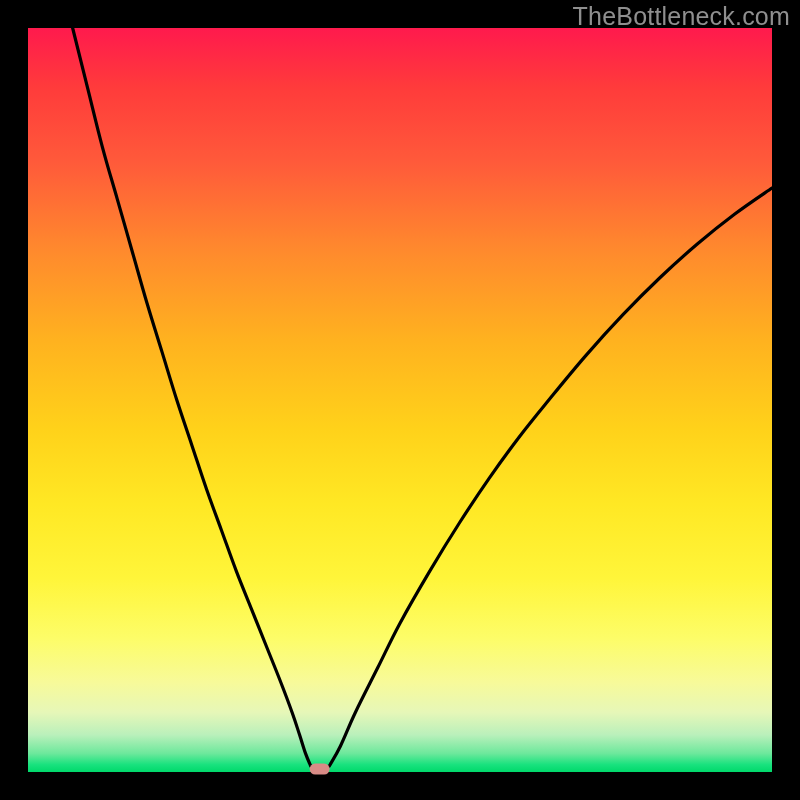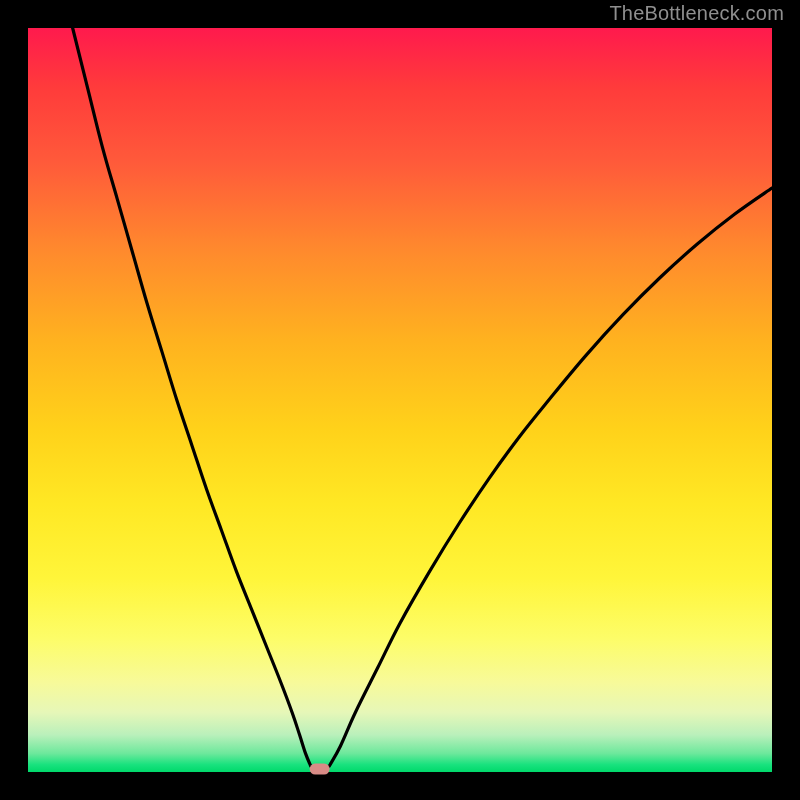--- a/index.html
+++ b/index.html
@@ -47,23 +47,23 @@
     position: absolute;
     top: 0;
     left: 0;
     width: 744px;
     height: 744px;
     overflow: visible;
   }
   .watermark {
     position: absolute;
     top: 2px;
-    right: 16px;
+    right: 10px;
     color: #8f8f8f;
-    font-size: 20px;
+    font-size: 25px;
     font-weight: 500;
     letter-spacing: 0.2px;
     user-select: none;
   }
 </style>
 </head>
 <body>
 
 <div class="frame">
   <div class="watermark">TheBottleneck.com</div>

